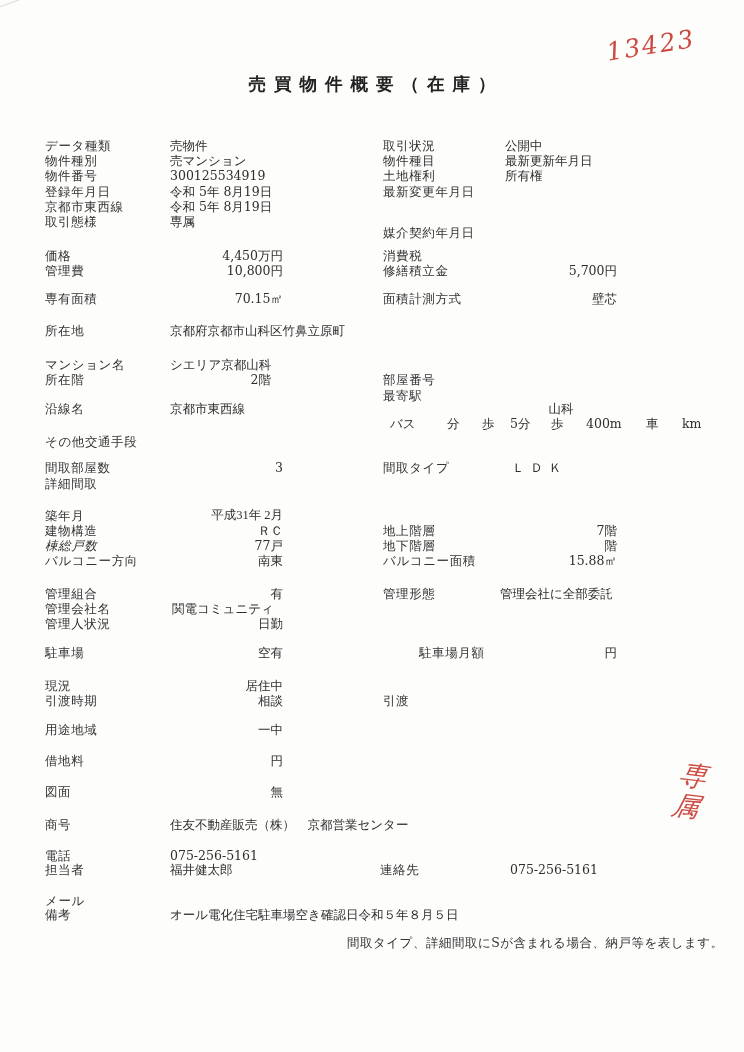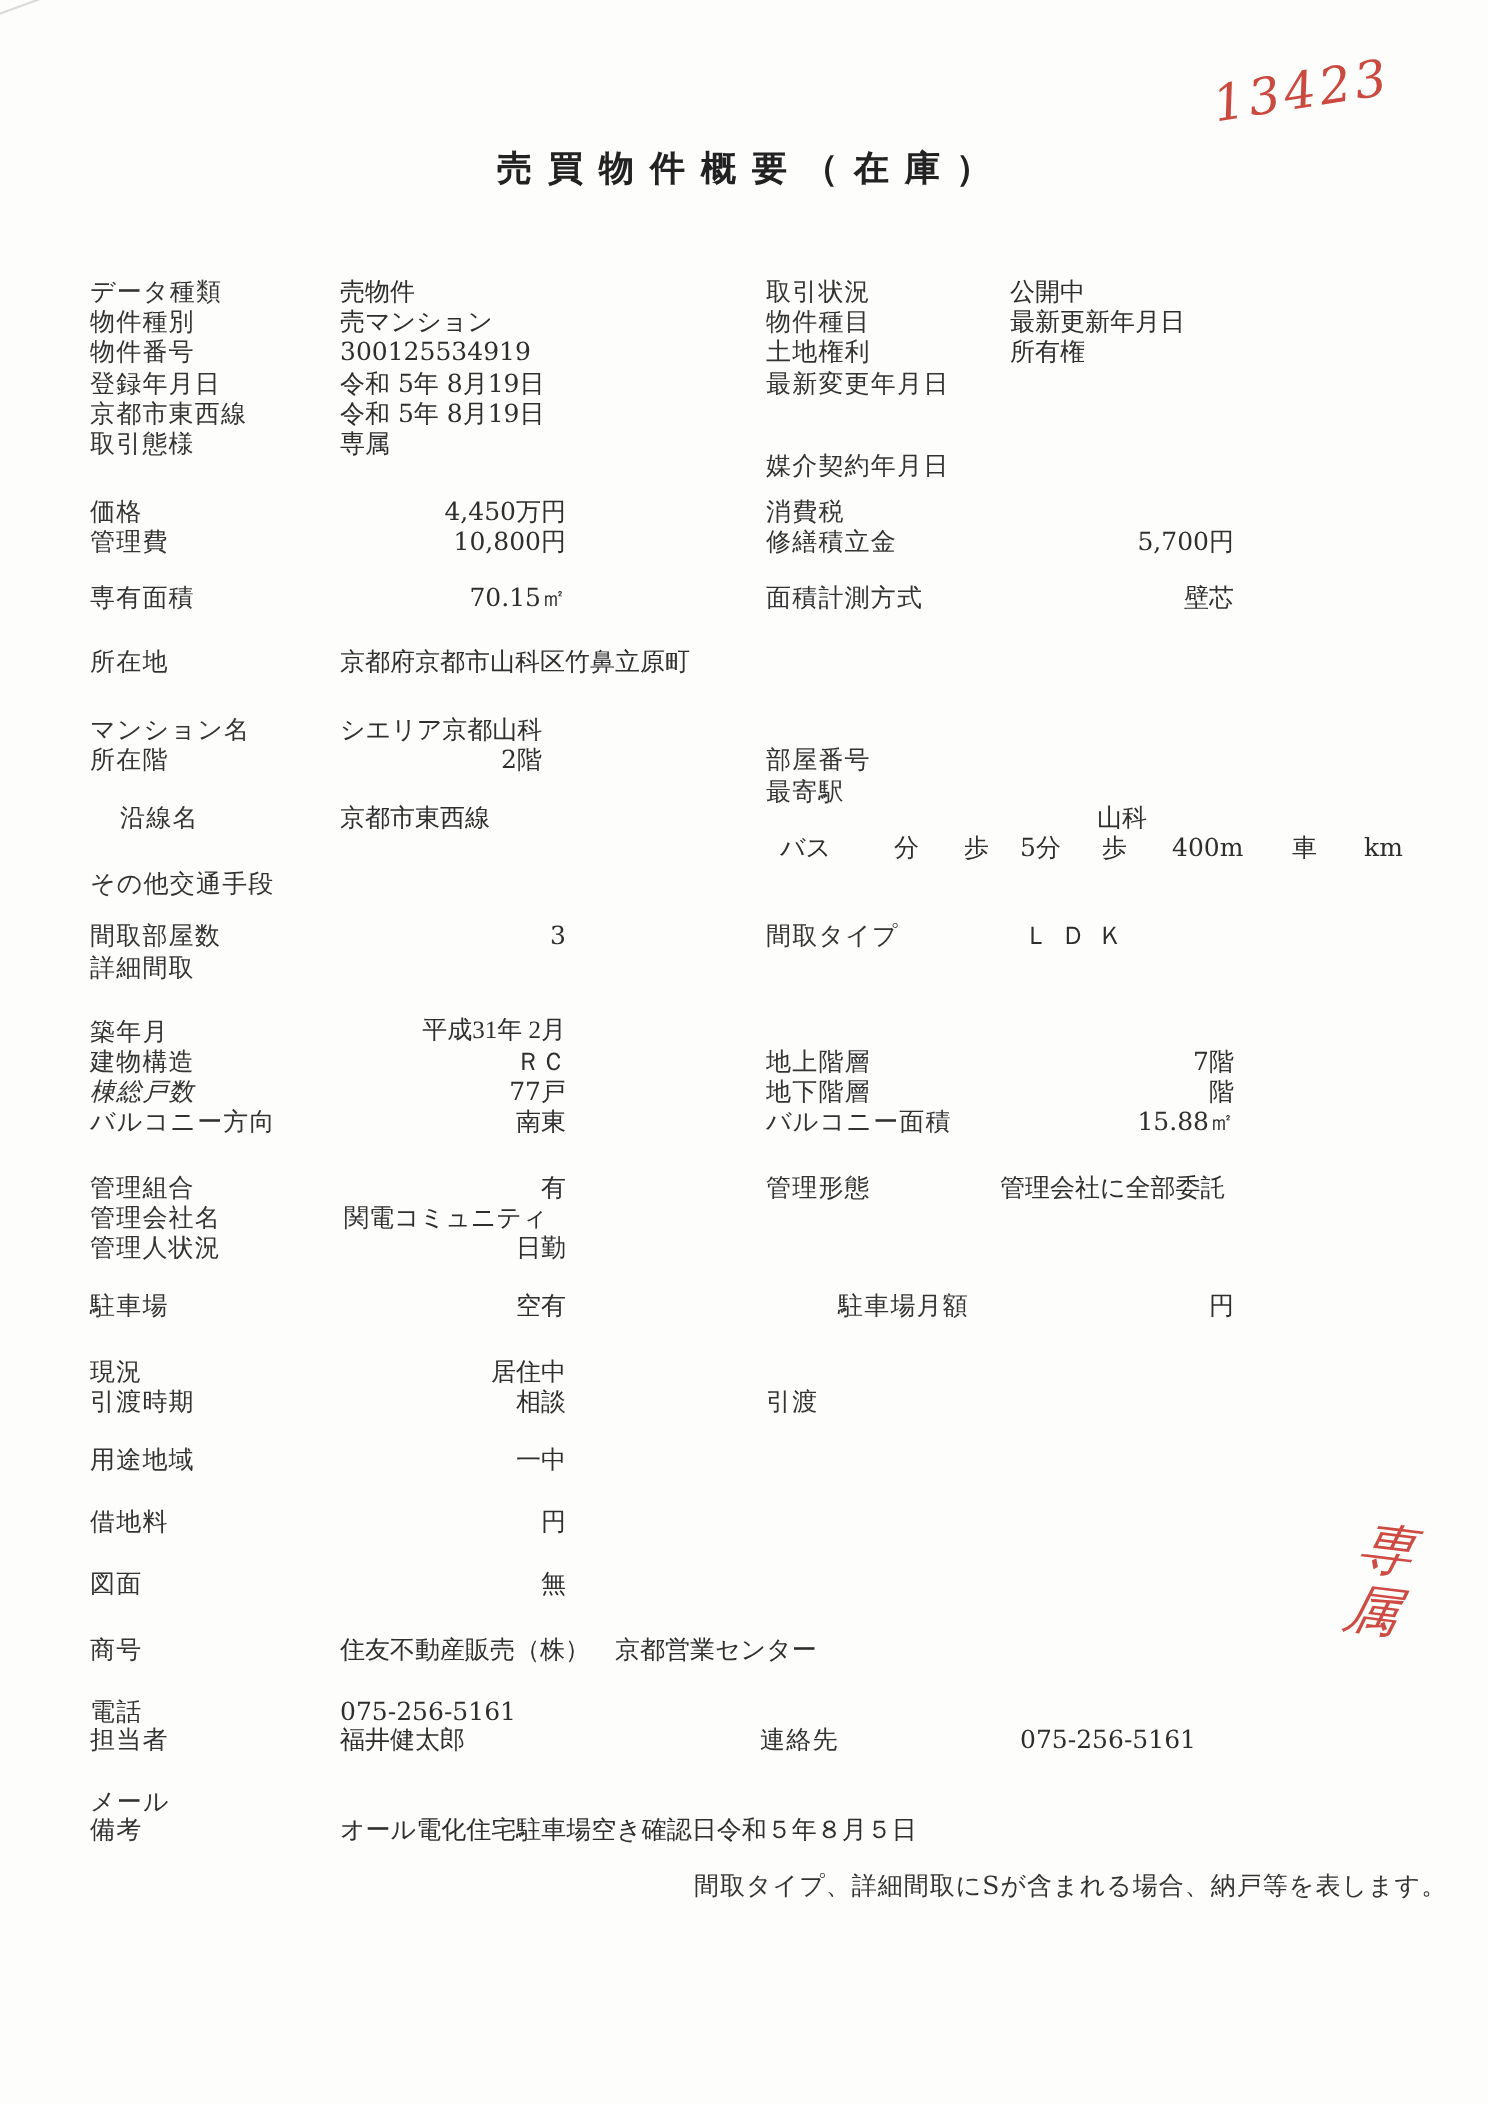--- a/index.html
+++ b/index.html
@@ -80,21 +80,21 @@
       <span class="cell val" style="top: 291px; left: 170px; width: 113px; text-align: right;">70.15㎡</span>
       <span class="cell lbl" style="top: 291px; left: 383px; width: 140px; text-align: left;">面積計測方式</span>
       <span class="cell val" style="top: 291px; left: 505px; width: 112px; text-align: right;">壁芯</span>
       <span class="cell lbl" style="top: 323px; left: 45px; width: 125px; text-align: left;">所在地</span>
       <span class="cell val" style="top: 323px; left: 170px; width: 113px; text-align: left;">京都府京都市山科区竹鼻立原町</span>
       <span class="cell lbl" style="top: 357px; left: 45px; width: 125px; text-align: left;">マンション名</span>
       <span class="cell val" style="top: 357px; left: 170px; width: 113px; text-align: left;">シエリア京都山科</span>
       <span class="cell lbl" style="top: 372px; left: 45px; width: 125px; text-align: left;">所在階</span>
       <span class="cell val" style="top: 372px; left: 158px; width: 113px; text-align: right;">2階</span>
       <span class="cell lbl" style="top: 372px; left: 383px; width: 140px; text-align: left;">部屋番号</span>
-      <span class="cell lbl" style="top: 401px; left: 45px; width: 125px; text-align: left; margin-left: 15px;">沿線名</span>
+      <span class="cell lbl" style="top: 401px; left: 45px; width: 125px; text-align: left;">沿線名</span>
       <span class="cell val" style="top: 401px; left: 170px; width: 113px; text-align: left;">京都市東西線</span>
       <span class="cell lbl" style="top: 388px; left: 383px; width: 140px; text-align: left;">最寄駅</span>
       <span class="cell val" style="top: 401px; left: 505px; width: 112px; text-align: center;">山科</span>
       <span class="cell val" style="top: 416px; left: 390px; text-align: left;">バス</span>
       <span class="cell val" style="top: 416px; left: 447px; text-align: left;">分</span>
       <span class="cell val" style="top: 416px; left: 482px; text-align: left;">歩</span>
       <span class="cell val" style="top: 416px; left: 510px; text-align: left;">5分</span>
       <span class="cell val" style="top: 416px; left: 551px; text-align: left;">歩</span>
       <span class="cell val" style="top: 416px; left: 586px; text-align: left;">400m</span>
       <span class="cell val" style="top: 416px; left: 646px; text-align: left;">車</span>

